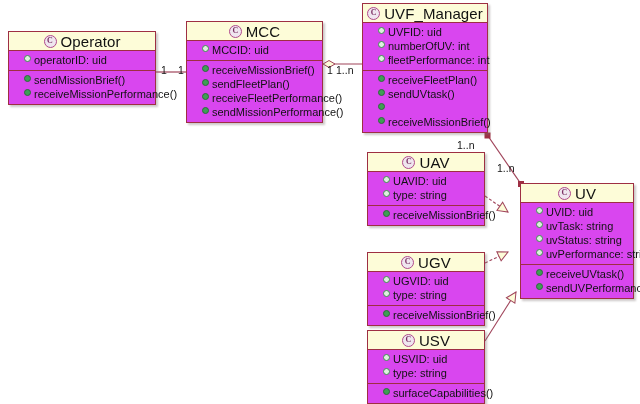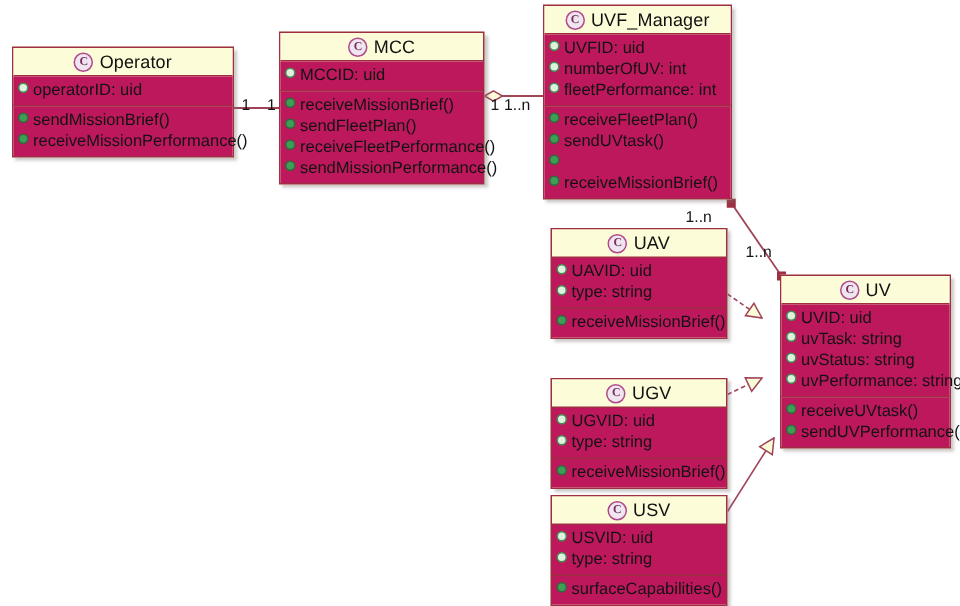--- a/index.html
+++ b/index.html
@@ -54,29 +54,29 @@
     font-size: 8px;
     line-height: 8px;
     font-weight: bold;
     display: flex;
     align-items: center;
     justify-content: center;
     font-family: "Liberation Serif", serif;
     flex: 0 0 auto;
   }
   .class-title {
-    font-size: 12px;
+    font-size: 15px;
     color: #111111;
     letter-spacing: 0.1px;
     white-space: nowrap;
   }
   .uml-section {
     box-sizing: border-box;
-    padding: 2px 0 3px 0;
-    background: #be185d;
+    padding: 2px 0 3px 12px;
+    background: #d946ef;
   }
   .uml-section.attrs {
     border-bottom: 1px solid #9e2f43;
   }
   .uml-row {
     display: flex;
     align-items: center;
     gap: 3px;
     padding: 0 4px 0 3px;
     height: 14px;

